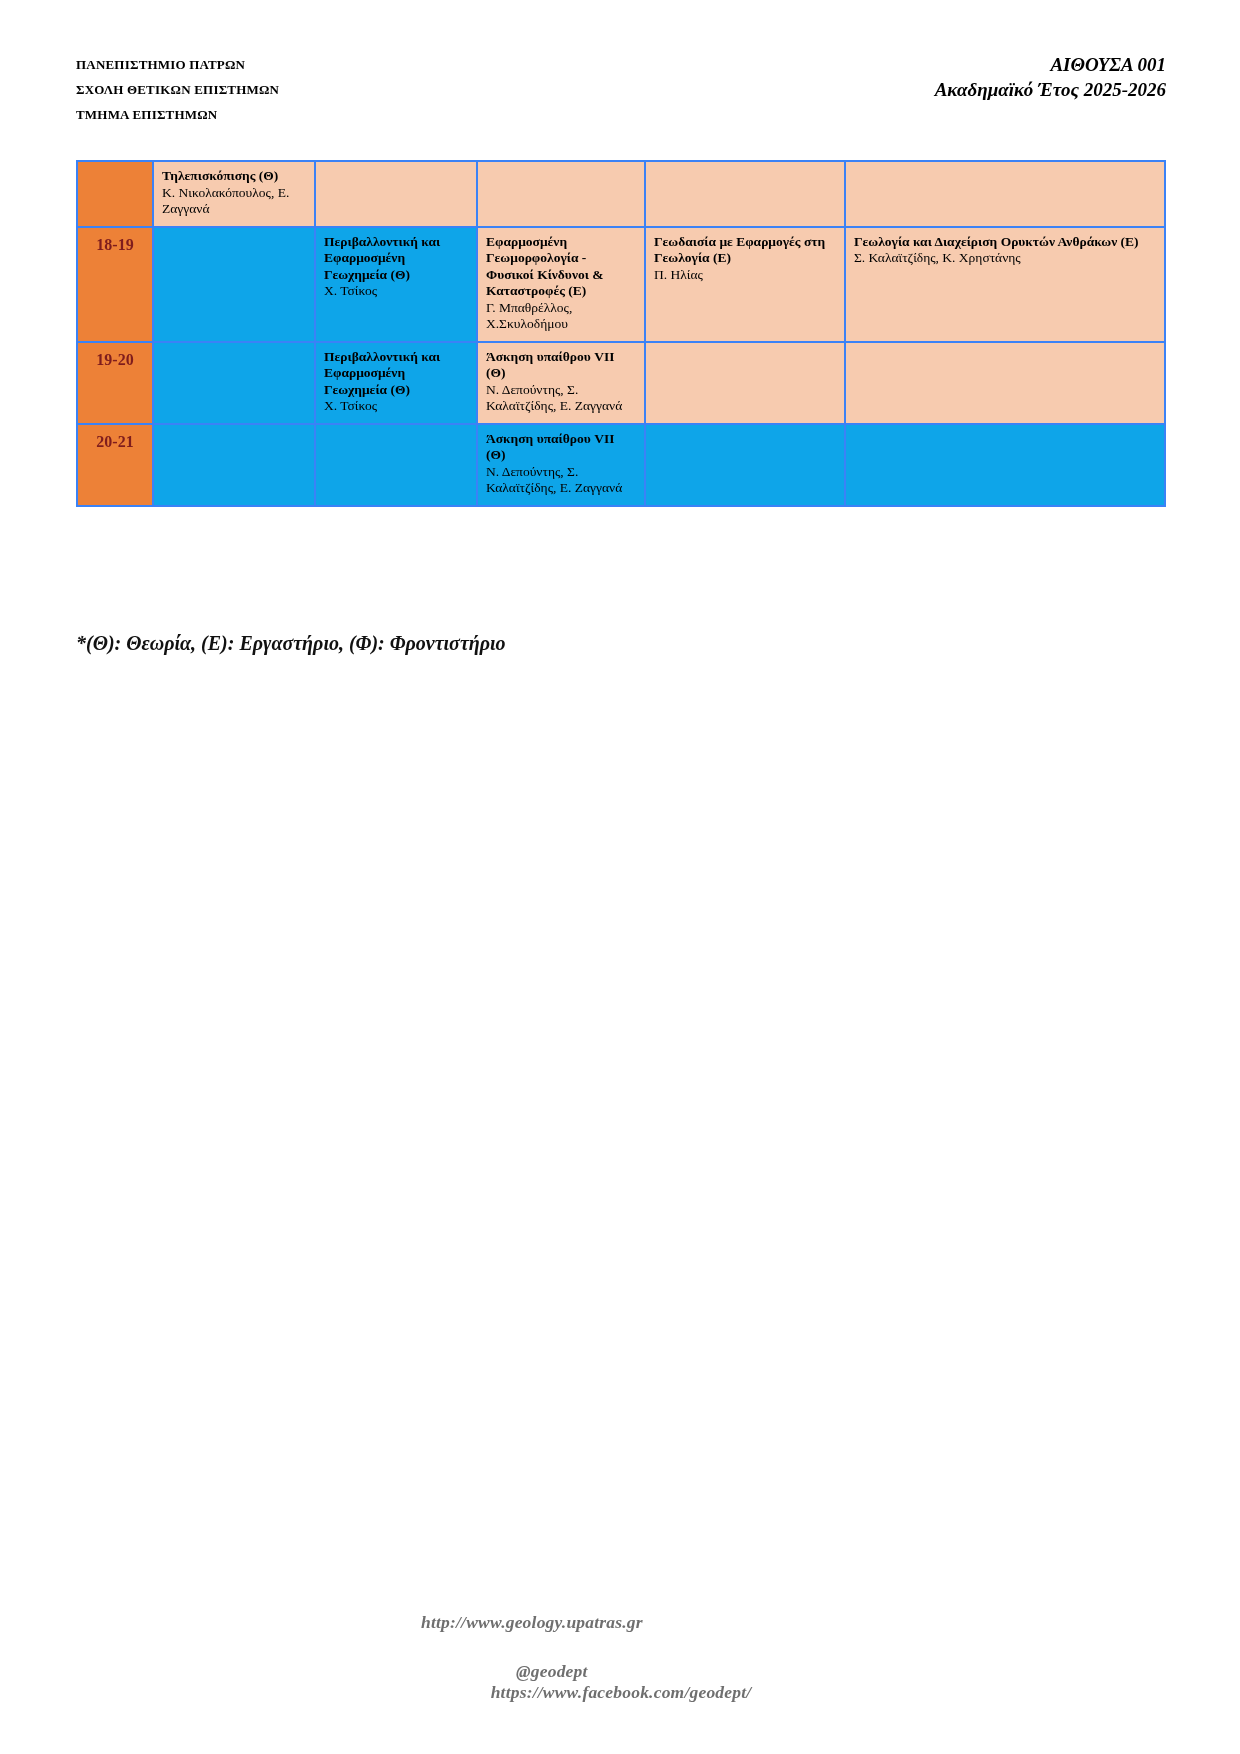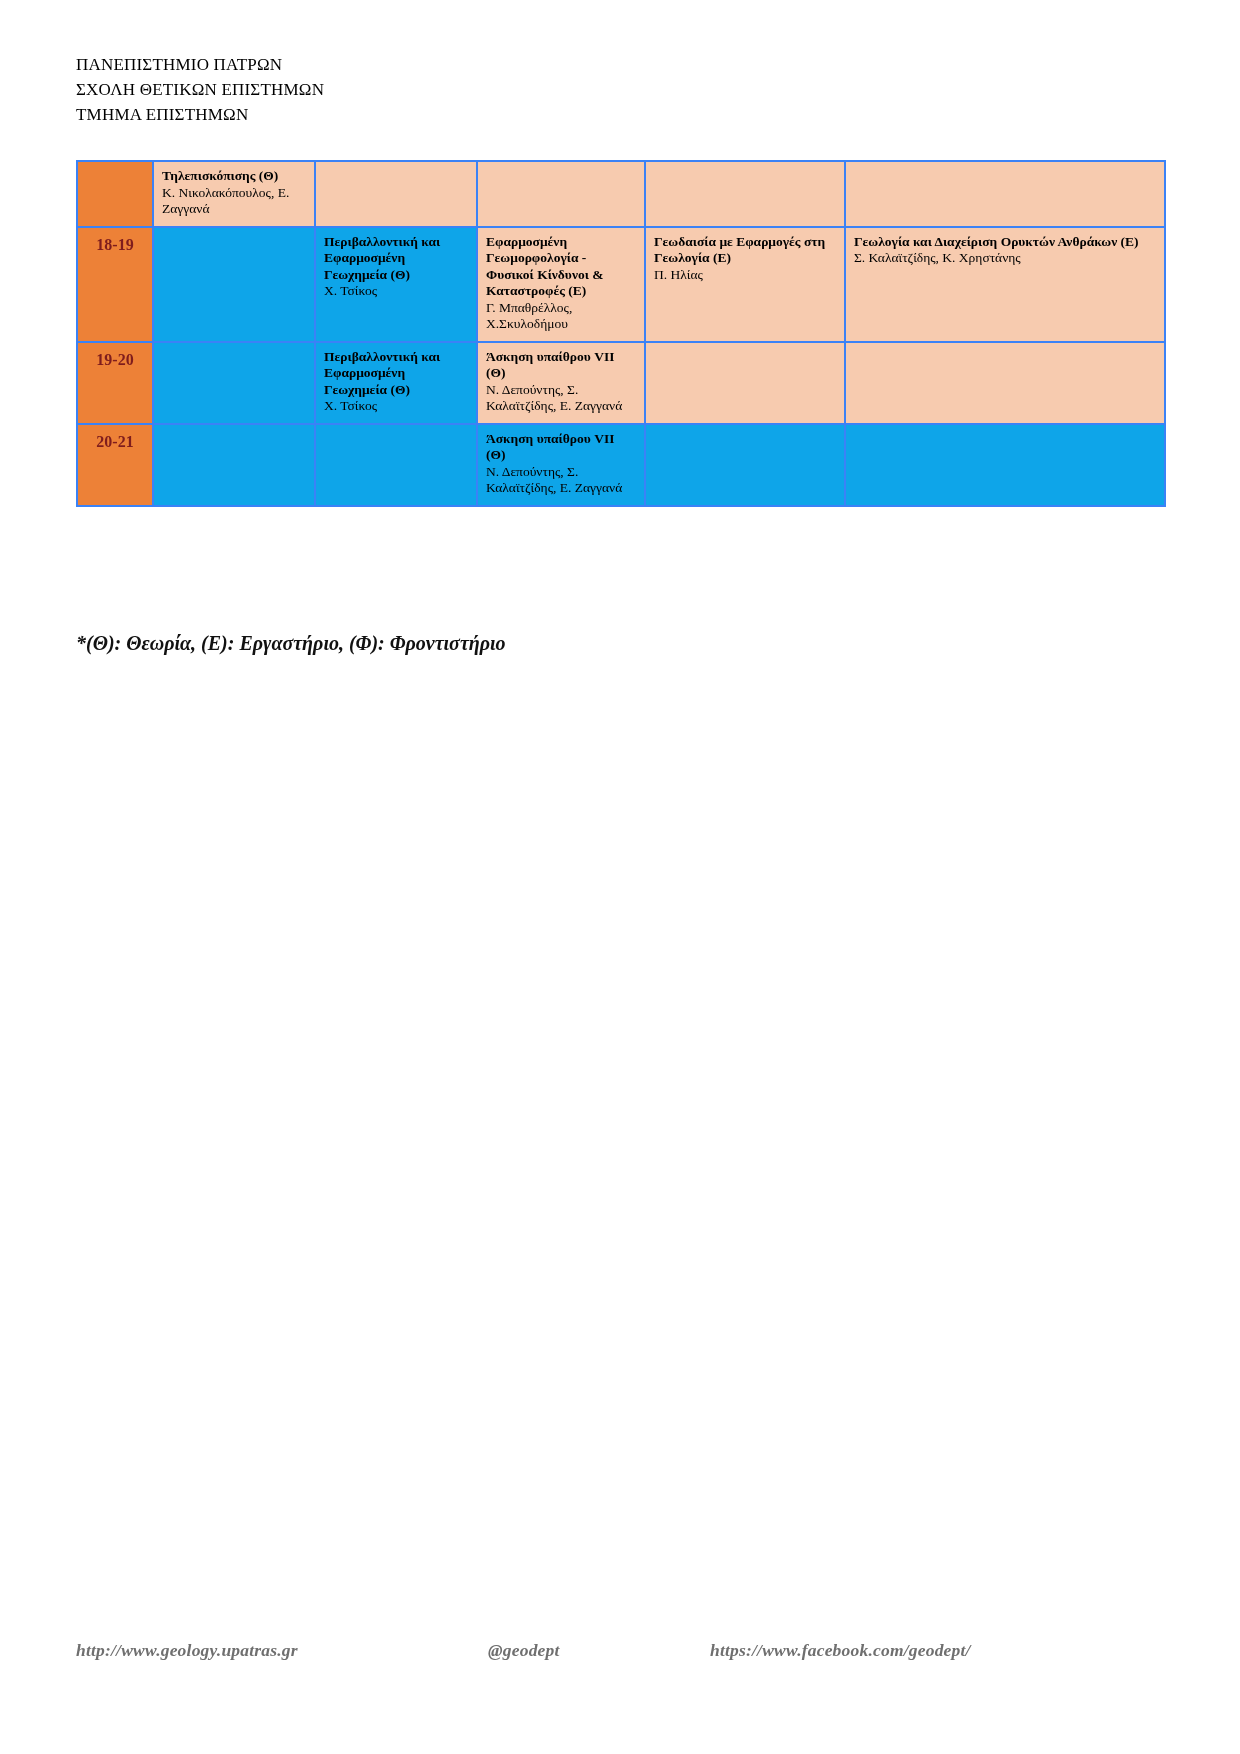--- a/index.html
+++ b/index.html
@@ -27,22 +27,22 @@
     position: absolute;
     left: 76px;
     top: 52px;
     width: 1090px;
     display: flex;
     justify-content: space-between;
     align-items: flex-start;
   }
   .header-left {
     font-family: "Liberation Serif", serif;
-    font-weight: normal;
-    font-size: 17px;
+    font-weight: bold;
+    font-size: 13px;
     line-height: 25px;
     letter-spacing: 0.2px;
   }
   .header-right {
     text-align: right;
     font-family: "Liberation Serif", serif;
     font-weight: bold;
     font-style: italic;
     font-size: 19px;
     line-height: 25px;
@@ -103,42 +103,47 @@
     font-size: 20px;
     color: #111111;
   }
   
   .footer {
     position: absolute;
     left: 76px;
     top: 1612px;
     width: 1090px;
     display: flex;
-    align-items: flex-end;
-    gap: 12px;
+    align-items: center;
+    gap: 0;
     font-style: italic;
     font-weight: bold;
     font-size: 17.5px;
     color: #6f6f6f;
     letter-spacing: 0.2px;
+    flex-direction: column;
   }
   .footer .f1 { width: 400px; }
   .footer .f2 { width: 210px; margin-top: 28px; }
   .footer .f3 { flex: 1; }
 </style>
 </head>
 <body>
 
 <div class="page">
 
   <div class="header">
     <div class="header-left">
       <div>ΠΑΝΕΠΙΣΤΗΜΙΟ ΠΑΤΡΩΝ</div>
       <div>ΣΧΟΛΗ ΘΕΤΙΚΩΝ ΕΠΙΣΤΗΜΩΝ</div>
       <div>ΤΜΗΜΑ ΕΠΙΣΤΗΜΩΝ</div>
+    </div>
+    <div class="header-right">
+      <div>ΑΙΘΟΥΣΑ 001</div>
+      <div>Ακαδημαϊκό Έτος 2025-2026</div>
     </div>
   </div>
 
   <table class="schedule">
     <colgroup>
       <col class="col-time">
       <col class="col-c1">
       <col class="col-c2">
       <col class="col-c3">
       <col class="col-c4">

